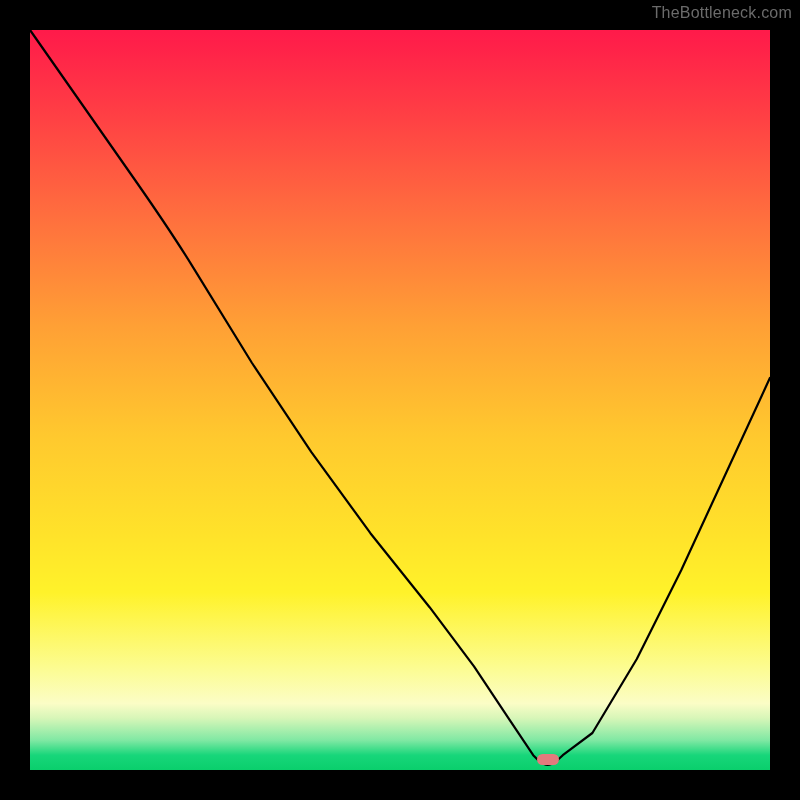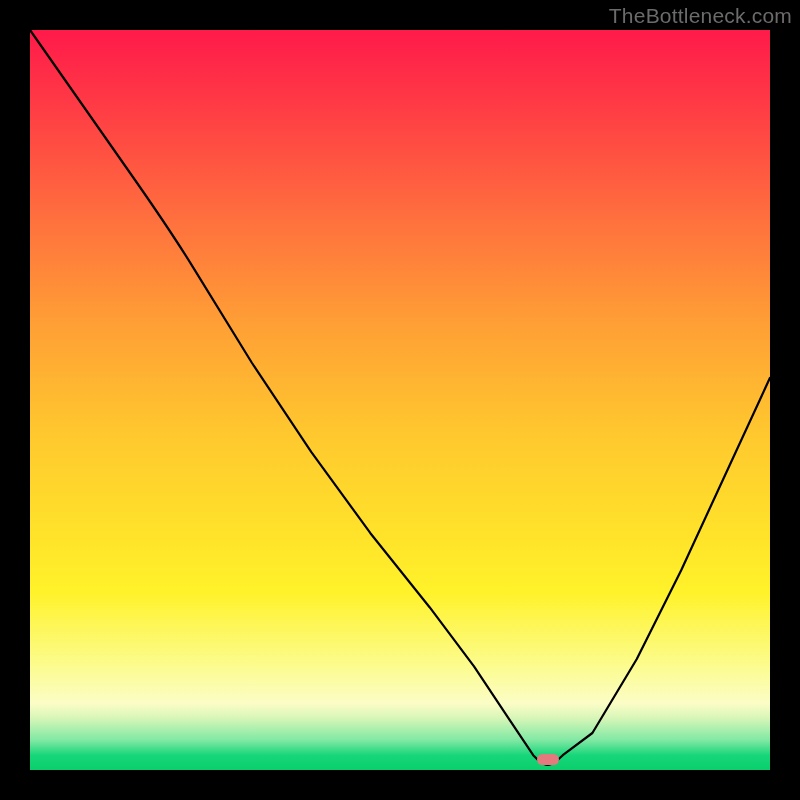--- a/index.html
+++ b/index.html
@@ -59,21 +59,21 @@
     background: #e47a7d;
     
     left: 507px;
     top: 724px;
   }
   .watermark {
     position: absolute;
     top: 4px;
     right: 8px;
     color: #6b6b6b;
-    font-size: 21px;
+    font-size: 16px;
     font-weight: 400;
     letter-spacing: 0.2px;
     user-select: none;
   }
 </style>
 </head>
 <body>
 
 <div class="frame">
 

